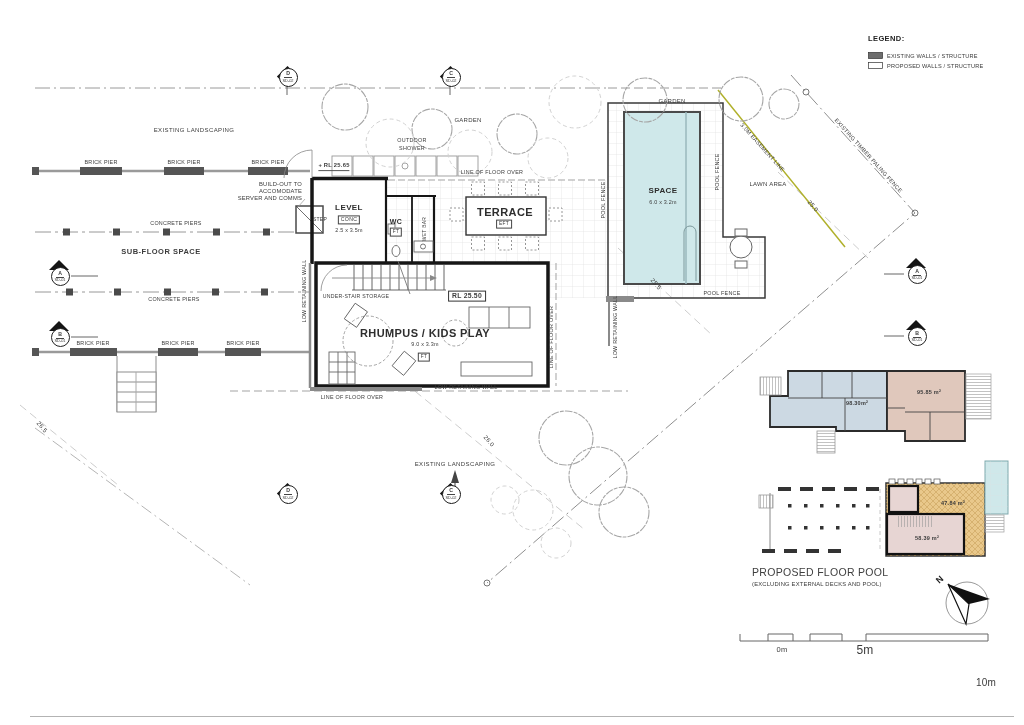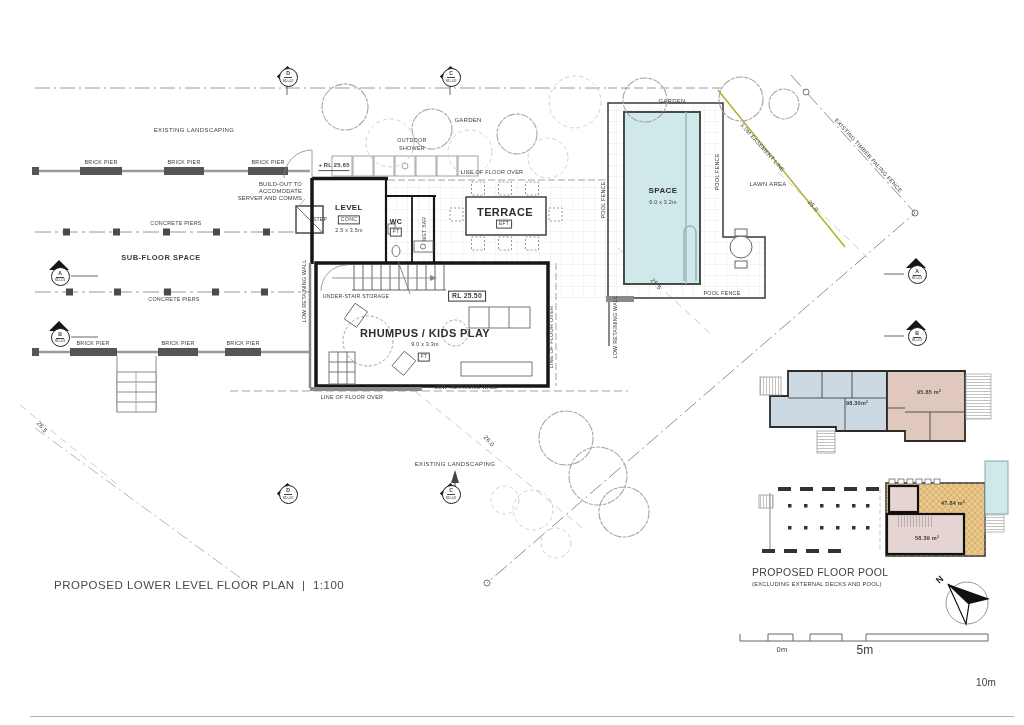--- a/index.html
+++ b/index.html
@@ -318,32 +318,47 @@
   <g stroke="#666" stroke-width="1" fill="none">
     <path d="M740,634 V641 H988 V634"></path>
     <path d="M768,641 V634 H793 V641"></path>
     <path d="M810,641 V634 H842 V641"></path>
     <path d="M866,641 V634 H988"></path>
   </g>
 
   <line x1="30" y1="716.5" x2="1014" y2="716.5" stroke="#9f9f9f" stroke-width="0.8"></line>
 </svg>
 
+<div class="legend">
+  <h4>LEGEND:</h4>
+  <div class="lgrow">
+    <svg width="15" height="7">
+          <rect x="0.5" y="0.5" width="14" height="6" stroke="#333" stroke-width="0.7" fill="#6e6e6e"></rect>
+        </svg>
+    <span>EXISTING WALLS / STRUCTURE</span>
+  </div>
+  <div class="lgrow">
+    <svg width="15" height="7">
+          <rect x="0.5" y="0.5" width="14" height="6" fill="#fff" stroke="#333" stroke-width="0.7"></rect>
+        </svg>
+    <span>PROPOSED WALLS / STRUCTURE</span>
+  </div>
+</div>
 
 <div class="lbl" style="left:194px;top:130px;letter-spacing:.4px">EXISTING LANDSCAPING</div>
 <div class="lbl" style="left:455px;top:464px;letter-spacing:.4px">EXISTING LANDSCAPING</div>
 <div class="lbl" style="left:101px;top:163px;font-size:5.4px">BRICK PIER</div>
 <div class="lbl" style="left:184px;top:163px;font-size:5.4px">BRICK PIER</div>
 <div class="lbl" style="left:268px;top:163px;font-size:5.4px">BRICK PIER</div>
 <div class="lbl" style="left:93px;top:344px;font-size:5.4px">BRICK PIER</div>
 <div class="lbl" style="left:178px;top:344px;font-size:5.4px">BRICK PIER</div>
 <div class="lbl" style="left:243px;top:344px;font-size:5.4px">BRICK PIER</div>
 <div class="lbl" style="left:176px;top:224px;font-size:5.4px">CONCRETE PIERS</div>
 <div class="lbl" style="left:174px;top:300px;font-size:5.4px">CONCRETE PIERS</div>
-<div class="lbl b" style="left:161px;top:258px;font-size:7.5px;letter-spacing:.5px">SUB-FLOOR SPACE</div>
+<div class="lbl b" style="left:161px;top:252px;font-size:7.5px;letter-spacing:.5px">SUB-FLOOR SPACE</div>
 
 <div class="buildout">
   <div>BUILD-OUT TO</div>
   <div>ACCOMODATE</div>
   <div>SERVER AND COMMS</div>
 </div>
 
 <div class="lbl" style="left:412px;top:141px;font-size:5.4px">OUTDOOR</div>
 <div class="lbl" style="left:412px;top:149px;font-size:5.4px">SHOWER</div>
 <div class="lbl" style="left:468px;top:120px">GARDEN</div>
@@ -441,23 +456,20 @@
       </span>
 </div>
 <div class="mk mkab" style="left:916px;top:333px">
   <span class="tri"></span>
   <span class="mkc">
         <b>B</b>
         <i>SD-01</i>
       </span>
 </div>
 
-<div class="tl" style="left:54px;top:579px;font-size:11.5px;letter-spacing:.5px;color:#4a4a4a">
-  <span>PROPOSED LOWER LEVEL FLOOR PLAN</span>&nbsp;&nbsp;<span>|</span>&nbsp;&nbsp;<span>1:100</span>
-</div>
 <div class="tl" style="left:752px;top:566px;font-size:10.5px;letter-spacing:.3px;color:#3f3f3f">PROPOSED FLOOR POOL</div>
 <div class="tl" style="left:752px;top:581px;font-size:5.8px;letter-spacing:.2px">(EXCLUDING EXTERNAL DECKS AND POOL)</div>
 
 <div class="lbl b rn42" style="left:940px;top:580px;font-size:9px;color:#222">N</div>
 <div class="lbl" style="left:782px;top:650px;font-size:7.5px">0m</div>
 <div class="lbl" style="left:865px;top:650px;font-size:12px">5m</div>
 <div class="lbl" style="left:986px;top:683px;font-size:10px">10m</div>
 
 </div>
 

